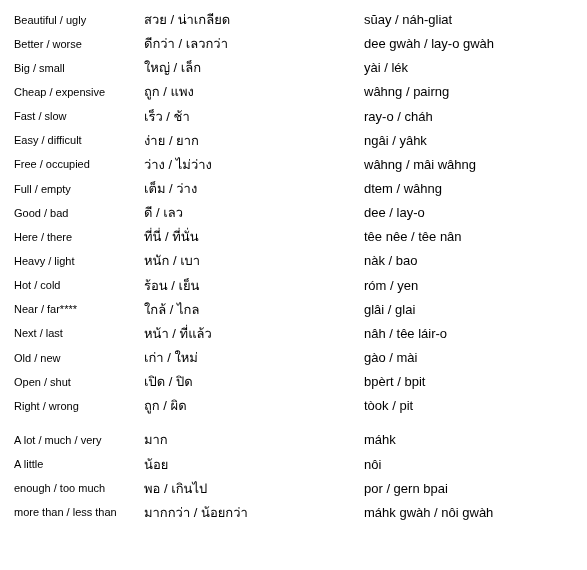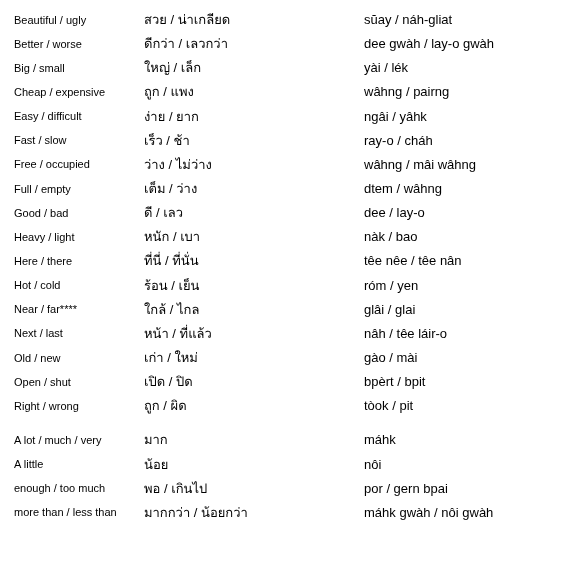--- a/index.html
+++ b/index.html
@@ -54,53 +54,53 @@
         <td class="col-english">Big / small</td>
         <td class="col-thai">ใหญ่  /  เล็ก</td>
         <td class="col-phonetic">yài / lék</td>
       </tr>
       <tr>
         <td class="col-english">Cheap / expensive</td>
         <td class="col-thai">ถูก  /  แพง</td>
         <td class="col-phonetic">wâhng / pairng</td>
       </tr>
       <tr>
+        <td class="col-english">Fast / slow</td>
+        <td class="col-thai">เร็ว  /  ช้า</td>
+        <td class="col-phonetic">ray-o / cháh</td>
+      </tr>
+      <tr>
         <td class="col-english">Easy / difficult</td>
         <td class="col-thai">ง่าย  /  ยาก</td>
         <td class="col-phonetic">ngâi / yâhk</td>
-      </tr>
-      <tr>
-        <td class="col-english">Fast / slow</td>
-        <td class="col-thai">เร็ว  /  ช้า</td>
-        <td class="col-phonetic">ray-o / cháh</td>
       </tr>
       <tr>
         <td class="col-english">Free / occupied</td>
         <td class="col-thai">ว่าง  /  ไม่ว่าง</td>
         <td class="col-phonetic">wâhng / mâi wâhng</td>
       </tr>
       <tr>
         <td class="col-english">Full / empty</td>
         <td class="col-thai">เต็ม  /  ว่าง</td>
         <td class="col-phonetic">dtem / wâhng</td>
       </tr>
       <tr>
         <td class="col-english">Good / bad</td>
         <td class="col-thai">ดี  /  เลว</td>
         <td class="col-phonetic">dee / lay-o</td>
       </tr>
       <tr>
+        <td class="col-english">Here / there</td>
+        <td class="col-thai">ที่นี่  /  ที่นั่น</td>
+        <td class="col-phonetic">têe nêe / têe nân</td>
+      </tr>
+      <tr>
         <td class="col-english">Heavy / light</td>
         <td class="col-thai">หนัก  /  เบา</td>
         <td class="col-phonetic">nàk / bao</td>
-      </tr>
-      <tr>
-        <td class="col-english">Here / there</td>
-        <td class="col-thai">ที่นี่  /  ที่นั่น</td>
-        <td class="col-phonetic">têe nêe / têe nân</td>
       </tr>
       <tr>
         <td class="col-english">Hot / cold</td>
         <td class="col-thai">ร้อน  /  เย็น</td>
         <td class="col-phonetic">róm / yen</td>
       </tr>
       <tr>
         <td class="col-english">Near / far****</td>
         <td class="col-thai">ใกล้  /  ไกล</td>
         <td class="col-phonetic">glâi / glai</td>

